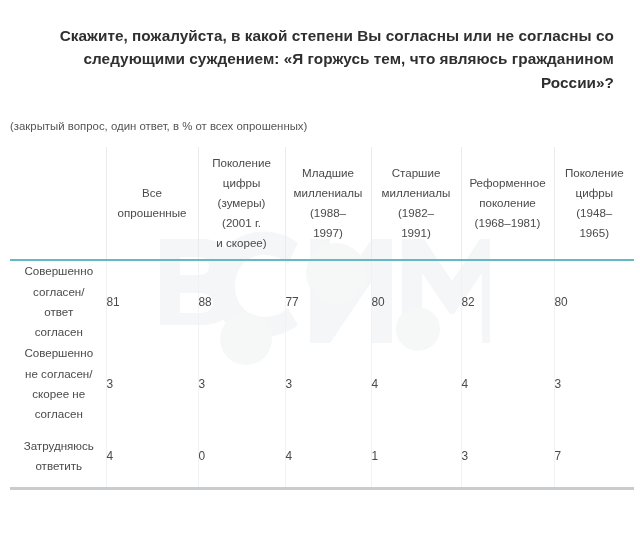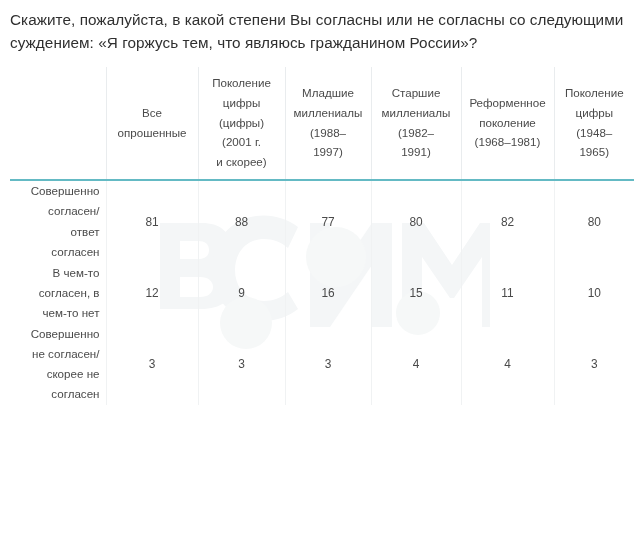--- a/index.html
+++ b/index.html
@@ -38,24 +38,25 @@
   }
   .watermark svg { display: block; width: 100%; height: 100%; }
 
   
   .question {
     position: relative;
     z-index: 2;
     font-size: 15.3px;
     line-height: 1.52;
     color: #2f2f2f;
-    margin: 0;
+    margin: 16px;
     padding: 8px 2px 0 2px;
     letter-spacing: 0.05px;
-    font-weight: 400;
+    font-weight: 700;
+    text-align: right;
   }
   .subtitle {
     position: relative;
     z-index: 2;
     font-size: 11.4px;
     line-height: 1.4;
     color: #555555;
     margin: 0;
     padding: 9px 2px 0 2px;
   }
@@ -102,27 +103,27 @@
   thead th.col-label {
     border-left: none;
   }
   thead tr.header-row th {
     border-bottom: 2px solid #64bac4;
   }
 
   tbody td {
     font-size: 11.9px;
     color: #4a4a4a;
-    text-align: center;
+    text-align: left;
     border-left: 1px solid #f0f2f3;
     padding: 6px 4px;
   }
   tbody td.col-label {
     border-left: none;
-    text-align: right;
+    text-align: center;
     padding-left: 8px;
     padding-right: 6px;
     font-size: 11.6px;
     line-height: 1.74;
     color: #4a4a4a;
   }
 
   tbody tr.r1 td { height: 82px; }
   tbody tr.r2 td { height: 60px; }
   tbody tr.r3 td { height: 82px; }
@@ -148,20 +149,21 @@
       <g fill="#f6f8f8">
         <circle cx="186" cy="52" r="30"></circle>
         <circle cx="96" cy="118" r="26"></circle>
         <circle cx="268" cy="108" r="22"></circle>
       </g>
     </svg>
   </div>
 
   <h1 class="question">Скажите, пожалуйста, в какой степени Вы согласны или не согласны со следующими суждением: «Я горжусь тем, что являюсь гражданином России»?</h1>
 
+  <div class="subtitle">(закрытый вопрос, один ответ, в % от всех опрошенных)</div>
 
   <div class="table-wrap">
     <table class="poll">
       <colgroup>
         <col class="c-label">
         <col class="c-all">
         <col class="c-z">
         <col class="c-ym">
         <col class="c-om">
         <col class="c-ref">
@@ -173,21 +175,21 @@
           <th class="col-label"></th>
 
           <th>
             <span>Все</span><br>
             <span>опрошенные</span>
           </th>
 
           <th>
             <span>Поколение</span><br>
             <span>цифры</span><br>
-            <span>(цифры)</span><br>
+            <span>(зумеры)</span><br>
             <span>(2001 г.</span><br>
             <span>и скорее)</span>
           </th>
 
           <th>
             <span>Младшие</span><br>
             <span>миллениалы</span><br>
             <span>(1988–</span><br>
             <span>1997)</span>
           </th>
@@ -224,46 +226,45 @@
             <span>согласен</span>
           </td>
           <td><span class="num">81</span></td>
           <td><span class="num">88</span></td>
           <td><span class="num">77</span></td>
           <td><span class="num">80</span></td>
           <td><span class="num">82</span></td>
           <td><span class="num">80</span></td>
         </tr>
 
-        <tr class="r2">
-          <td class="col-label">
-            <span>В чем-то</span><br>
-            <span>согласен, в</span><br>
-            <span>чем-то нет</span>
-          </td>
-          <td><span class="num">12</span></td>
-          <td><span class="num">9</span></td>
-          <td><span class="num">16</span></td>
-          <td><span class="num">15</span></td>
-          <td><span class="num">11</span></td>
-          <td><span class="num">10</span></td>
-        </tr>
 
         <tr class="r3">
           <td class="col-label">
             <span>Совершенно</span><br>
             <span>не согласен/</span><br>
             <span>скорее не</span><br>
             <span>согласен</span>
           </td>
           <td><span class="num">3</span></td>
           <td><span class="num">3</span></td>
           <td><span class="num">3</span></td>
           <td><span class="num">4</span></td>
           <td><span class="num">4</span></td>
           <td><span class="num">3</span></td>
         </tr>
 
+        <tr class="r4">
+          <td class="col-label">
+            <span>Затрудняюсь</span><br>
+            <span>ответить</span>
+          </td>
+          <td><span class="num">4</span></td>
+          <td><span class="num">0</span></td>
+          <td><span class="num">4</span></td>
+          <td><span class="num">1</span></td>
+          <td><span class="num">3</span></td>
+          <td><span class="num">7</span></td>
+        </tr>
 
       </tbody>
     </table>
   </div>
 </div>
 
 </body></html>

